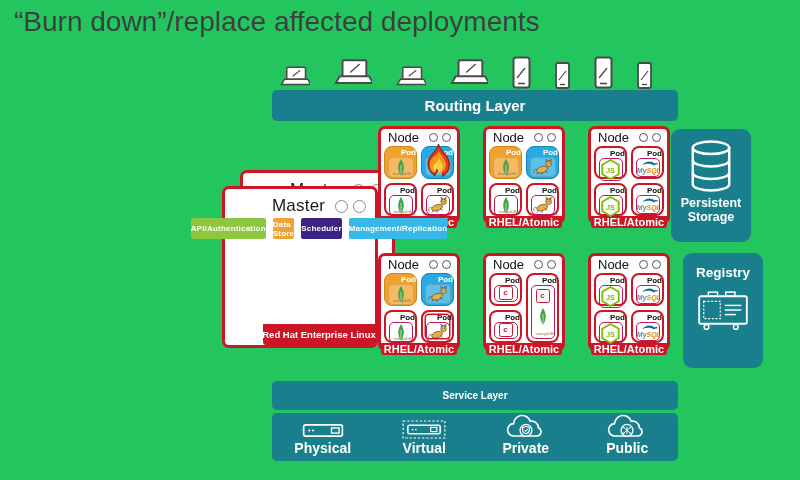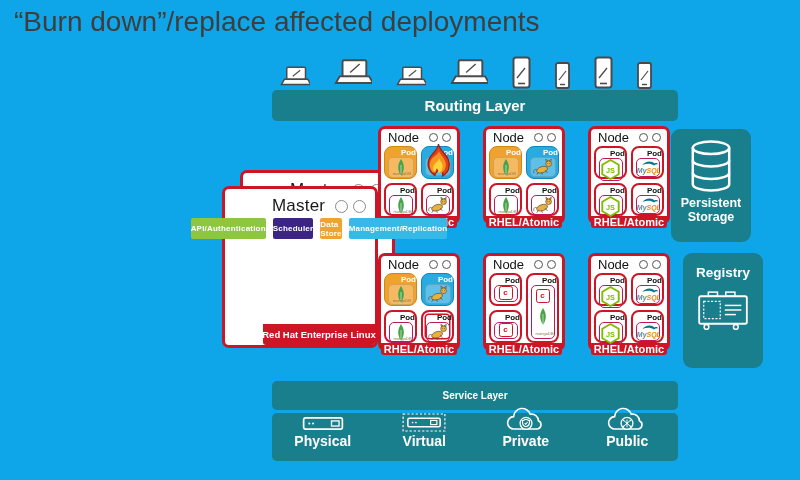--- a/index.html
+++ b/index.html
@@ -1,30 +1,30 @@
 <!DOCTYPE html>
 <html><head>
 <meta charset="utf-8">
 <style>
   html,body{margin:0;padding:0;background:#fff;}
-  .canvas{position:relative;width:800px;height:480px;overflow:hidden;background:#0ea5e9;
+  .canvas{position:relative;width:800px;height:480px;overflow:hidden;background:#22c55e;
           font-family:"Liberation Sans",sans-serif;}
   .title{position:absolute;left:14px;top:6px;font-size:28px;font-weight:400;color:#3e3e3e;white-space:nowrap;}
 
   
   .devices{position:absolute;left:280px;top:54px;width:372px;height:35px;
            display:flex;justify-content:space-between;align-items:flex-end;}
   .device{display:block;line-height:0;}
 
   
   .tealbar{position:absolute;background:#1a7f8c;border-radius:5px;color:#fff;
            display:flex;align-items:center;justify-content:center;font-weight:bold;}
   .routing{left:272px;top:90px;width:406px;height:31px;font-size:15px;}
   .servicebar{left:272px;top:381px;width:406px;height:29px;font-size:10px;}
-  .providers{left:272px;top:413px;width:406px;height:48px;display:flex;align-items:flex-start;}
+  .providers{left:272px;top:413px;width:406px;height:48px;display:flex;align-items:center;}
   .provider{flex:1;display:flex;flex-direction:column;align-items:center;justify-content:center;gap:2px;}
   .provider .picon{height:19px;display:flex;align-items:flex-end;line-height:0;}
   .provider .plabel{font-size:14px;font-weight:bold;color:#fff;line-height:1;}
 
   .tealbox{position:absolute;background:#1a7f8c;border-radius:9px;color:#fff;text-align:center;}
   .storage{left:671px;top:129px;width:80px;height:113px;}
   .storage .sicon{margin-top:10px;line-height:0;}
   .storage .slabel{font-size:12.5px;font-weight:bold;line-height:1.15;margin-top:3px;}
   .registry{left:683px;top:253px;width:80px;height:115px;}
   .registry .rlabel{font-size:13.5px;font-weight:bold;margin-top:12px;}
@@ -149,22 +149,22 @@
   <div class="master front">
     <div class="mhead">
       <span class="mtitle">Master</span>
       <span class="dots">
           <span class="dot"></span>
           <span class="dot"></span>
         </span>
     </div>
     <div class="mcomps" id="master-components">
         <div class="mcomp" style="background: rgb(141, 198, 63);">API/Authentication</div>
+        <div class="mcomp" style="background: rgb(240, 163, 48);">Data Store</div>
         <div class="mcomp" style="background: rgb(59, 36, 132);">Scheduler</div>
-        <div class="mcomp" style="background: rgb(240, 163, 48);">Data Store</div>
         <div class="mcomp" style="background: rgb(54, 185, 230);">Management/Replication</div>
       </div>
     <div class="mfoot">Red Hat Enterprise Linux</div>
   </div>
 
   <div id="nodes">
       <div class="node" style="left: 378px; top: 126px;">
         <div class="nhead">
           <span class="ntitle">Node</span>
           <span class="ndots">

